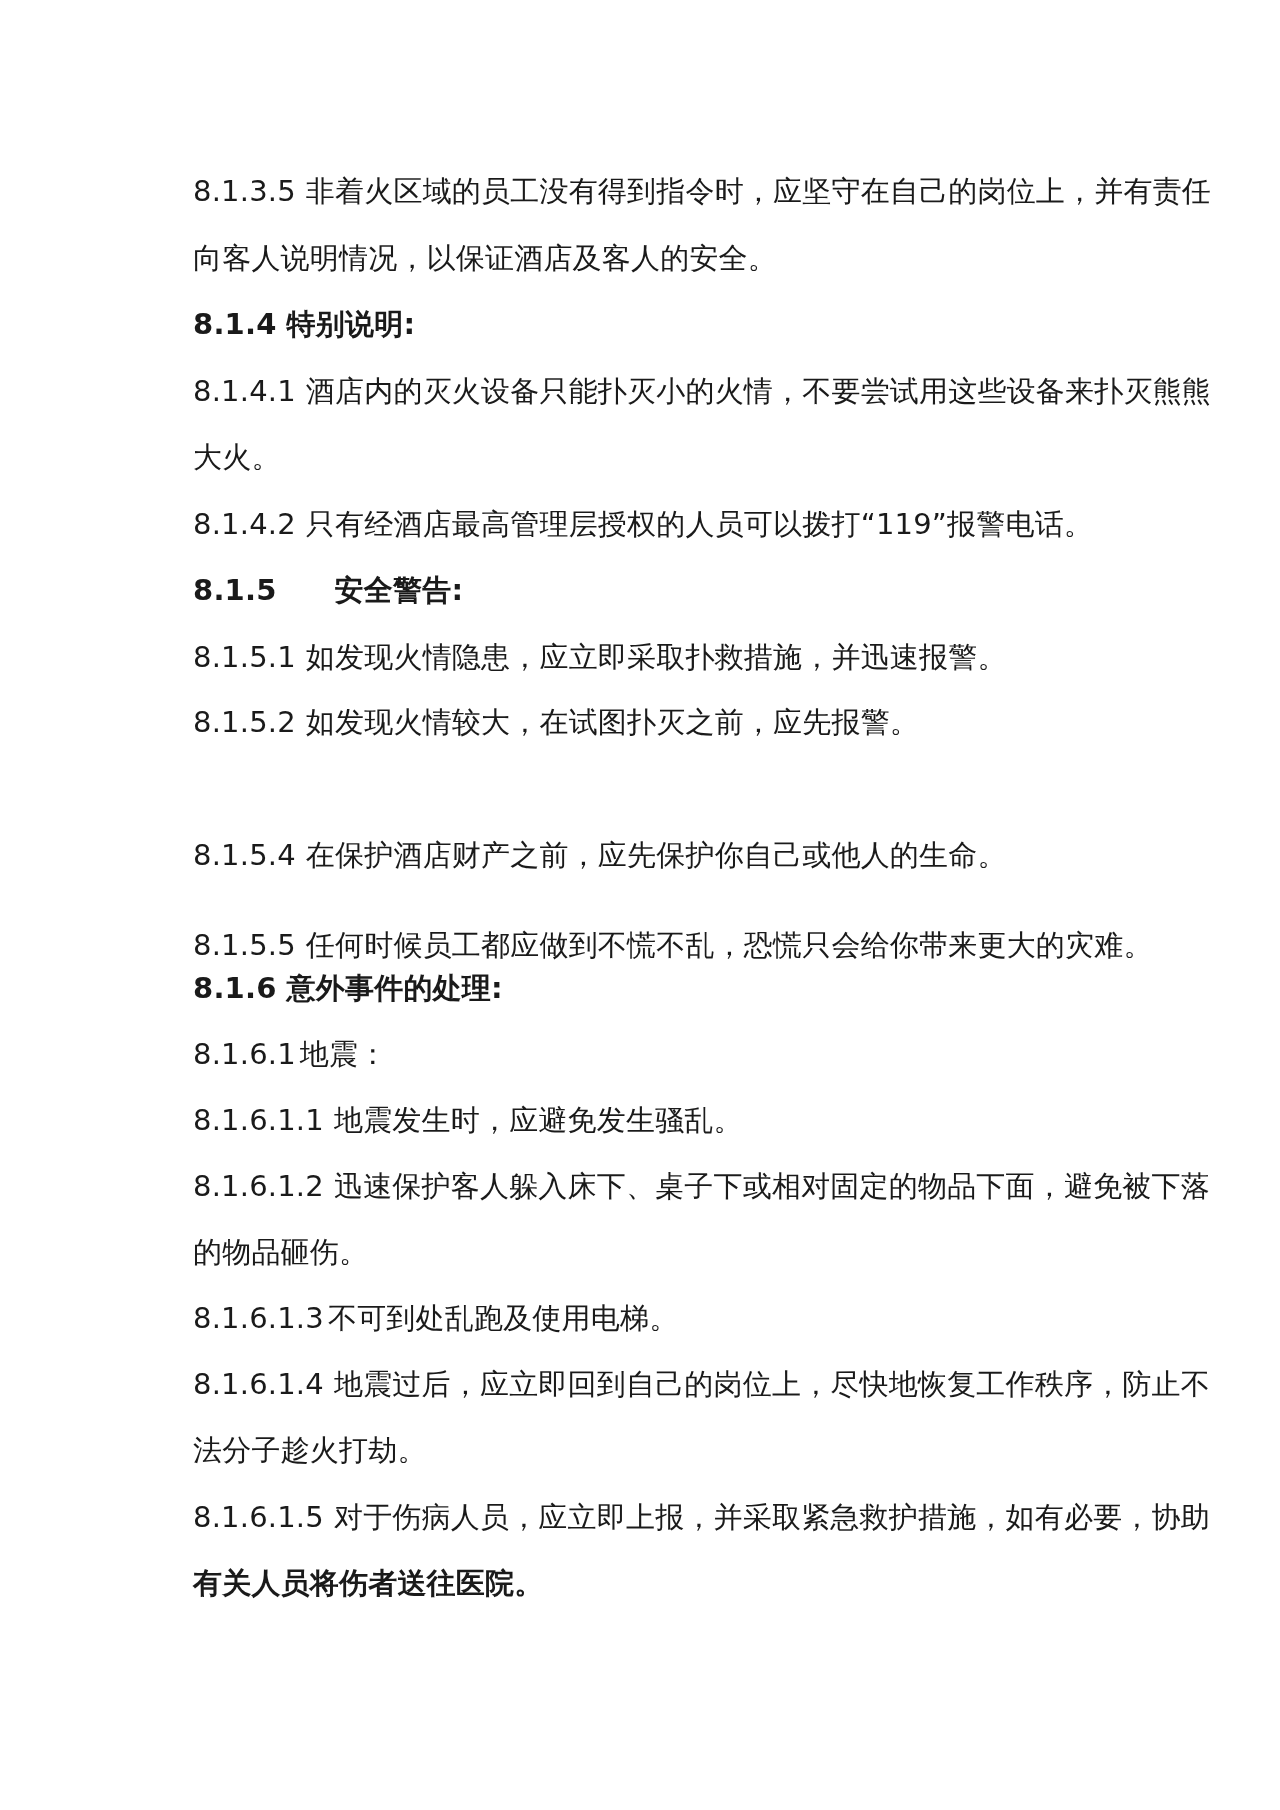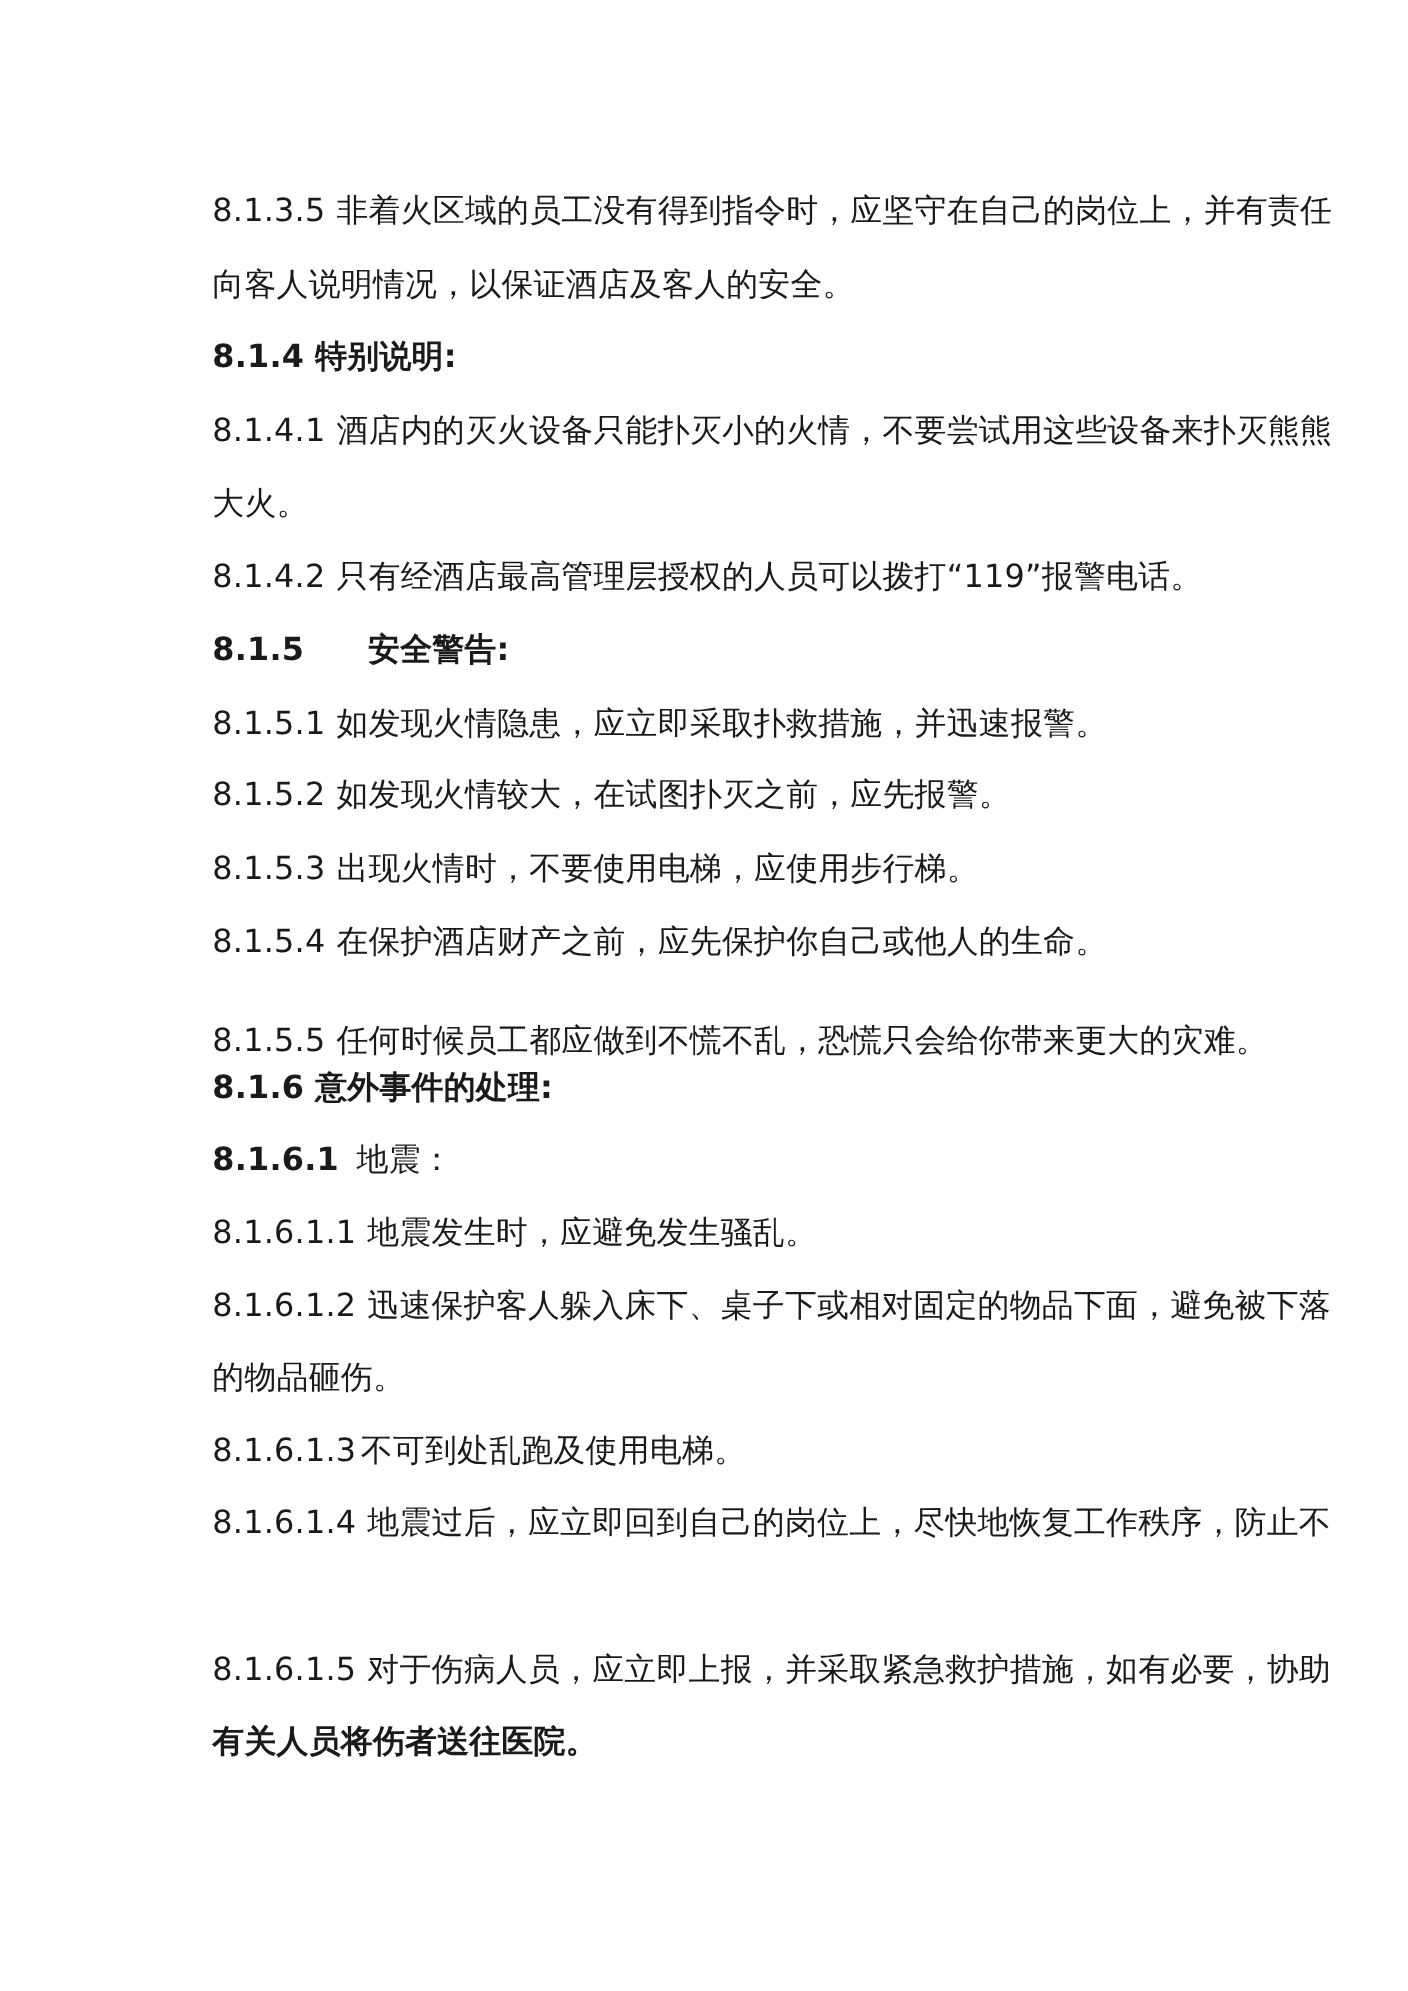--- a/index.html
+++ b/index.html
@@ -73,56 +73,56 @@
   <div class="line heading" style="top:570px;">
     <span class="num num-wide">8.1.5</span><span>安全警告:</span>
   </div>
 
   <div class="line" style="top:637px;">
     <span class="num">8.1.5.1</span><span>如发现火情隐患，应立即采取扑救措施，并迅速报警。</span>
   </div>
   <div class="line" style="top:702px;">
     <span class="num">8.1.5.2</span><span>如发现火情较大，在试图扑灭之前，应先报警。</span>
   </div>
-  <div class="line" style="top:769px;">
-    <span class="num">8.1.5.3</span><span>出现火情时，不要使用电梯，应使用步行梯。</span>
-  </div>
   <div class="line" style="top:835px;">
     <span class="num">8.1.5.4</span><span>在保护酒店财产之前，应先保护你自己或他人的生命。</span>
   </div>
   <div class="line" style="top:901px;margin-top:24px;">
     <span class="num">8.1.5.5</span><span>任何时候员工都应做到不慌不乱，恐慌只会给你带来更大的灾难。</span>
   </div>
 
   <div class="line heading" style="top:968px;">
     <span class="num">8.1.6</span><span>意外事件的处理:</span>
   </div>
 
   <div class="line" style="top:1034px;">
-    <span class="num" style="margin-right:16px;font-weight:bold;">8.1.6.1</span><span>地震：</span>
+    <span class="num" style="margin-right:4px;">8.1.6.1</span><span>地震：</span>
   </div>
 
   <div class="line" style="top:1100px;">
     <span class="num">8.1.6.1.1</span><span>地震发生时，应避免发生骚乱。</span>
   </div>
 
   <div class="line" style="top:1166px;">
     <span class="num">8.1.6.1.2</span><span>迅速保护客人躲入床下、桌子下或相对固定的物品下面，避免被下落</span>
   </div>
   <div class="line" style="top:1232px;">
     <span>的物品砸伤。</span>
   </div>
 
   <div class="line" style="top:1298px;">
     <span class="num" style="margin-right:4px;">8.1.6.1.3</span><span>不可到处乱跑及使用电梯。</span>
   </div>
 
   <div class="line" style="top:1364px;">
     <span class="num">8.1.6.1.4</span><span>地震过后，应立即回到自己的岗位上，尽快地恢复工作秩序，防止不</span>
   </div>
+  <div class="line" style="top:1430px;">
+    <span>法分子趁火打劫。</span>
+  </div>
 
   <div class="line" style="top:1497px;">
     <span class="num">8.1.6.1.5</span><span>对于伤病人员，应立即上报，并采取紧急救护措施，如有必要，协助</span>
   </div>
   <div class="line" style="top:1563px;font-weight:bold;">
     <span>有关人员将伤者送往医院。</span>
   </div>
 
 </div>
 

